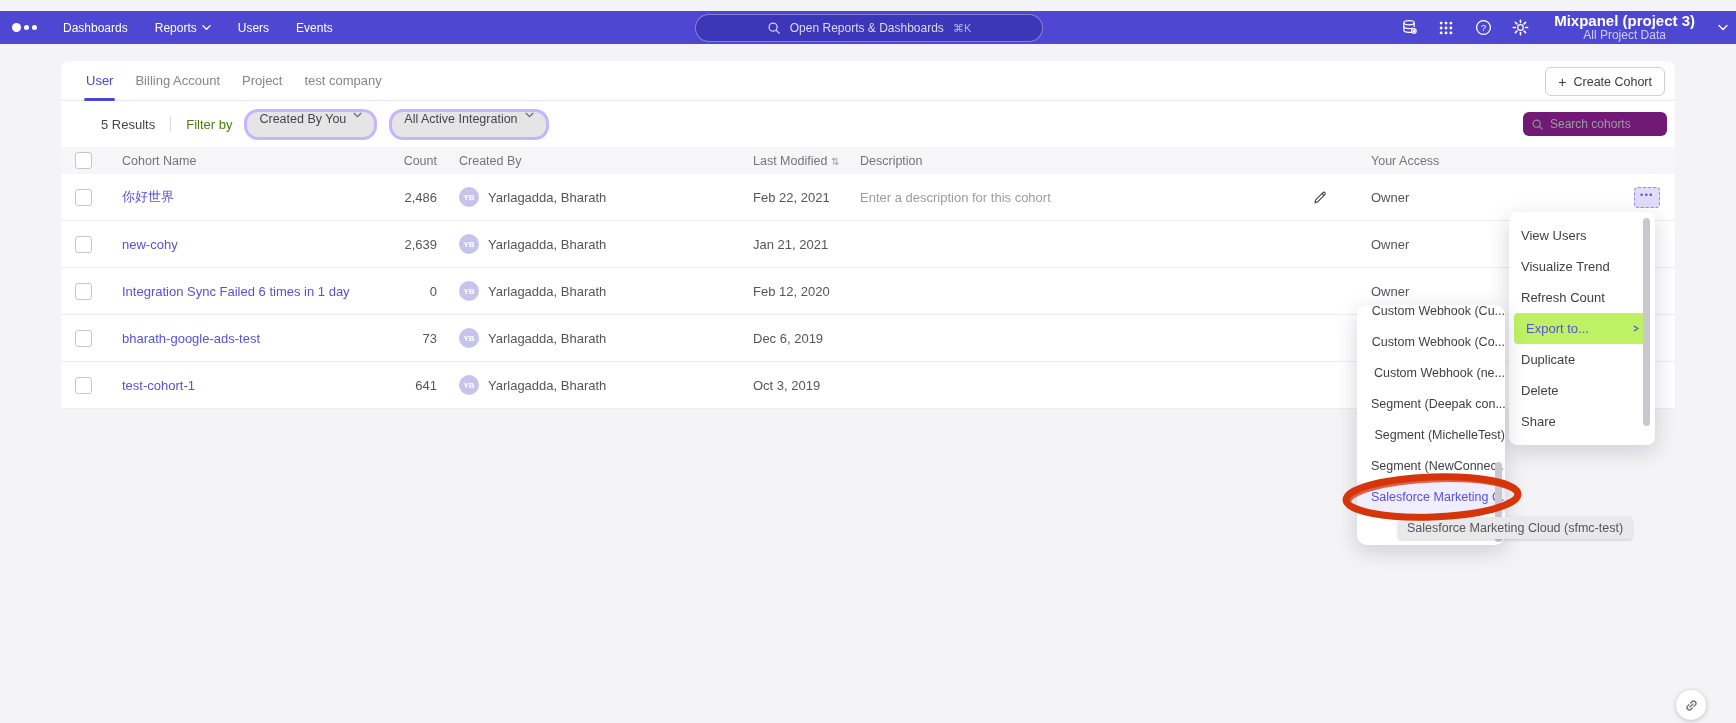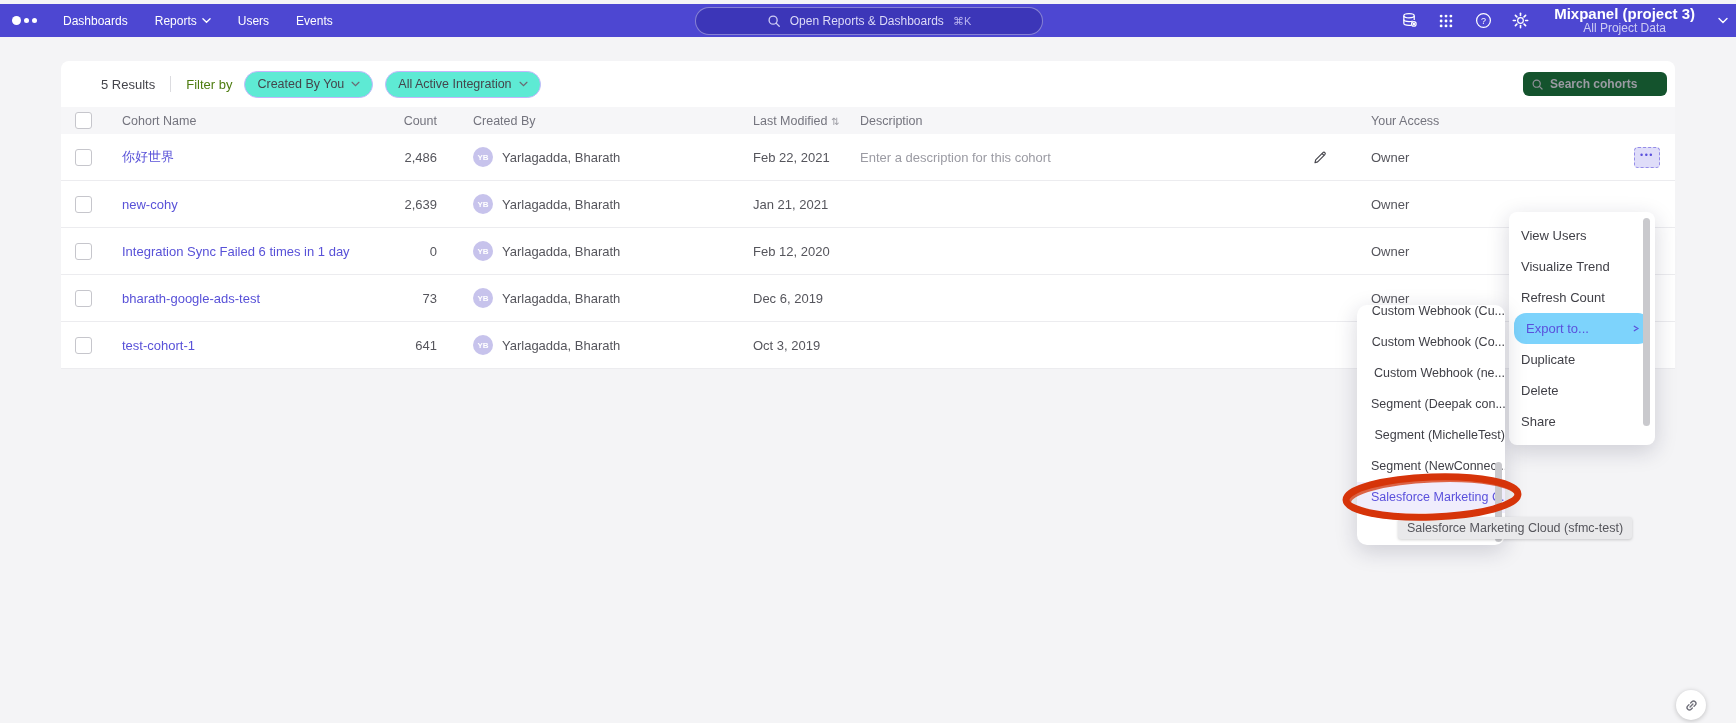--- a/index.html
+++ b/index.html
@@ -4,21 +4,21 @@
 <style>
   html,body{margin:0;padding:0;}
   body{
     position:relative;width:1736px;height:723px;overflow:hidden;
     background:#f4f4f6;
     font-family:"Liberation Sans","DejaVu Sans",sans-serif;
     -webkit-font-smoothing:antialiased;
     --accent:#5a50dc; --link:#5851d8; --navbg:#4d47d2;
   }
   
-  .topnav{position:absolute;left:0;top:4px;width:100%;height:33px;background:var(--navbg);display:flex;align-items:center;color:#fff;}
+  .topnav{position:absolute;left:0;top:11px;width:100%;height:33px;background:var(--navbg);display:flex;align-items:center;color:#fff;}
   .logo{display:flex;align-items:center;margin-left:12px;gap:3px;}
   .logo i{display:block;border-radius:50%;background:#fff;}
   .logo .d1{width:9px;height:9px;} .logo .d2{width:5px;height:5px;} .logo .d3{width:5px;height:5px;}
   .nav-items{display:flex;align-items:center;margin-left:26px;gap:27px;}
   .nav-item{font-size:12px;color:#fff;display:flex;align-items:center;gap:5px;cursor:pointer;white-space:nowrap;}
   .nav-search{position:absolute;left:695px;top:3px;width:346px;height:26px;border-radius:14px;
     background:rgba(17,10,120,.28);border:1px solid rgba(255,255,255,.38);
     display:flex;align-items:center;justify-content:center;gap:9px;}
   .nav-search .ph{font-size:12px;color:#dcdaf8;}
   .nav-search .kbd{font-size:11px;color:#b8b3f0;}
@@ -34,53 +34,53 @@
   .tab{font-size:13px;color:#85858d;display:flex;align-items:center;padding:0 11px;cursor:pointer;position:relative;white-space:nowrap;}
   .tab.active{color:#4b44d8;}
   .tab.active::after{content:"";position:absolute;left:9px;right:9px;bottom:-1px;height:3px;background:#4b44d8;border-radius:2px;}
   .create-btn{position:absolute;right:10px;top:6px;height:27px;padding:0 12px;border:1px solid #cfcfd5;border-radius:6px;
     background:#fff;display:flex;align-items:center;gap:7px;font-size:12.5px;color:#3c3c42;cursor:pointer;}
   .plus{font-size:14px;color:#3c3c42;line-height:1;}
   .toolbar{height:46px;display:flex;align-items:center;padding-left:40px;}
   .results{font-size:13px;color:#45454c;}
   .vdiv{width:1px;height:16px;background:#dcdce0;margin:0 15px;}
   .filterby{font-size:13px;color:#4d7c0f;}
-  .pill{height:25px;border:1px solid #c4b5fd;border-radius:14px;display:flex;align-items:center;gap:7px;
-    padding:0 12px;font-size:12.5px;color:#45454c;margin-left:12px;background:#5eead4;cursor:pointer;white-space:nowrap;}
-  .search-cohorts{margin-left:auto;margin-right:8px;width:128px;height:24px;background:#14532d;border-radius:6px;
-    display:flex;align-items:center;gap:6px;padding:0 8px;cursor:text;font-weight:bold;}
+  .pill{height:25px;border:3px solid #c4b5fd;border-radius:14px;display:flex;align-items:flex-start;gap:7px;
+    padding:0 12px;font-size:12.5px;color:#45454c;margin-left:12px;background:#e5e5e5;cursor:pointer;white-space:nowrap;}
+  .search-cohorts{margin-left:auto;margin-right:8px;width:128px;height:24px;background:#701a75;border-radius:6px;
+    display:flex;align-items:center;gap:6px;padding:0 8px;cursor:text;}
   .search-cohorts .ph{font-size:12px;color:#9b9ba3;white-space:nowrap;}
   
   .thead{height:27px;background:#f6f6f8;display:flex;align-items:center;font-size:12.5px;color:#74747e;}
   .trow{height:46px;display:flex;align-items:center;border-bottom:1px solid #ececef;font-size:13px;color:#55555c;background:#fff;}
   .col-check{width:61px;padding-left:14px;box-sizing:border-box;display:flex;align-items:center;}
   .cbx{width:15px;height:15px;border:1.5px solid #c6c6cc;border-radius:3px;background:#fff;cursor:pointer;}
   .col-name{width:244px;white-space:nowrap;overflow:hidden;}
   .name-link{color:var(--link);cursor:pointer;}
   .col-count{width:71px;text-align:right;}
-  .col-created{width:316px;padding-left:36px;box-sizing:border-box;display:flex;align-items:center;gap:9px;white-space:nowrap;}
+  .col-created{width:316px;padding-left:22px;box-sizing:border-box;display:flex;align-items:center;gap:9px;white-space:nowrap;}
   .avatar{width:20px;height:20px;border-radius:50%;background:#c7c3ec;color:#fff;font-size:8px;font-weight:bold;
     display:flex;align-items:center;justify-content:center;flex:none;}
   .col-modified{width:107px;white-space:nowrap;}
   .col-desc{flex:1;display:flex;align-items:center;min-width:0;}
   .desc-ph{color:#9b9ba3;cursor:text;white-space:nowrap;}
   .col-pencil{width:40px;display:flex;align-items:center;justify-content:center;}
   .pencil{cursor:pointer;display:flex;}
   .col-access{width:250px;padding-left:31px;box-sizing:border-box;white-space:nowrap;}
   .col-actions{width:85px;display:flex;justify-content:flex-end;padding-right:15px;box-sizing:border-box;}
   .sorter{font-size:10px;color:#9a9aa2;margin-left:4px;}
   .more-btn{width:24px;height:19px;border-radius:4px;background:#dfddf9;border:1px dashed #948ce8;
     display:flex;align-items:center;justify-content:center;cursor:pointer;}
   .more-btn span{color:var(--accent);font-size:9px;letter-spacing:1.5px;line-height:1;margin-top:-3px;}
   
   .menu-main{position:absolute;left:1509px;top:212px;width:146px;background:#fff;border-radius:8px;
     box-shadow:0 6px 22px rgba(25,25,60,.18);z-index:40;padding:8px 0;}
   .menu-item{height:31px;line-height:31px;padding-left:12px;font-size:13px;color:#3f3f46;cursor:pointer;
     display:flex;align-items:center;white-space:nowrap;}
-  .menu-item.hl{background:#7dd3fc;color:var(--accent);margin:0 5px;border-radius:12px;}
+  .menu-item.hl{background:#bef264;color:var(--accent);margin:0 5px;border-radius:4px;}
   .menu-item .arrow{margin-left:auto;margin-right:9px;display:flex;}
   .mscroll{position:absolute;right:5px;top:6px;width:7px;height:208px;background:#c9c9cd;border-radius:4px;cursor:pointer;}
   
   .menu-sub{position:absolute;left:1357px;top:305px;width:148px;height:240px;background:#fff;border-radius:10px;
     box-shadow:0 6px 22px rgba(25,25,60,.18);z-index:45;overflow:hidden;}
   .menu-sub .inner{margin-top:-9px;}
   .sub-item{height:31px;line-height:31px;padding-left:14px;font-size:12.5px;color:#3f3f46;cursor:pointer;white-space:nowrap;overflow:hidden;text-align:right;}
   .sub-item.hl{background:#f0edfc;color:var(--accent);}
   .sscroll{position:absolute;right:3px;top:157px;width:7px;height:80px;background:#c9c9cd;border-radius:4px;cursor:pointer;}
   
@@ -178,20 +178,32 @@
     </div>
     <span class="nav-chevron">
       <svg width="10" height="7" viewBox="0 0 10 7">
           <polyline points="1,1.5 5,5.5 9,1.5" fill="none" stroke="#fff" stroke-width="1.4" stroke-linecap="round"></polyline>
         </svg>
     </span>
   </div>
 </div>
 
 <div class="card">
+  <div class="tabs-row">
+    <div id="tabs" style="display:flex;">
+        <div class="tab active">User</div>
+        <div class="tab">Billing Account</div>
+        <div class="tab">Project</div>
+        <div class="tab">test company</div>
+      </div>
+    <div class="create-btn">
+      <span class="plus">+</span>
+      <span>Create Cohort</span>
+    </div>
+  </div>
 
   <div class="toolbar">
     <span class="results">5 Results</span>
     <span class="vdiv"></span>
     <span class="filterby">Filter by</span>
     <div class="pill">
       <span>Created By You</span>
       <svg width="9" height="6" viewBox="0 0 10 7">
           <polyline points="1,1.5 5,5.5 9,1.5" fill="none" stroke="#6a6a72" stroke-width="1.4" stroke-linecap="round"></polyline>
         </svg>

